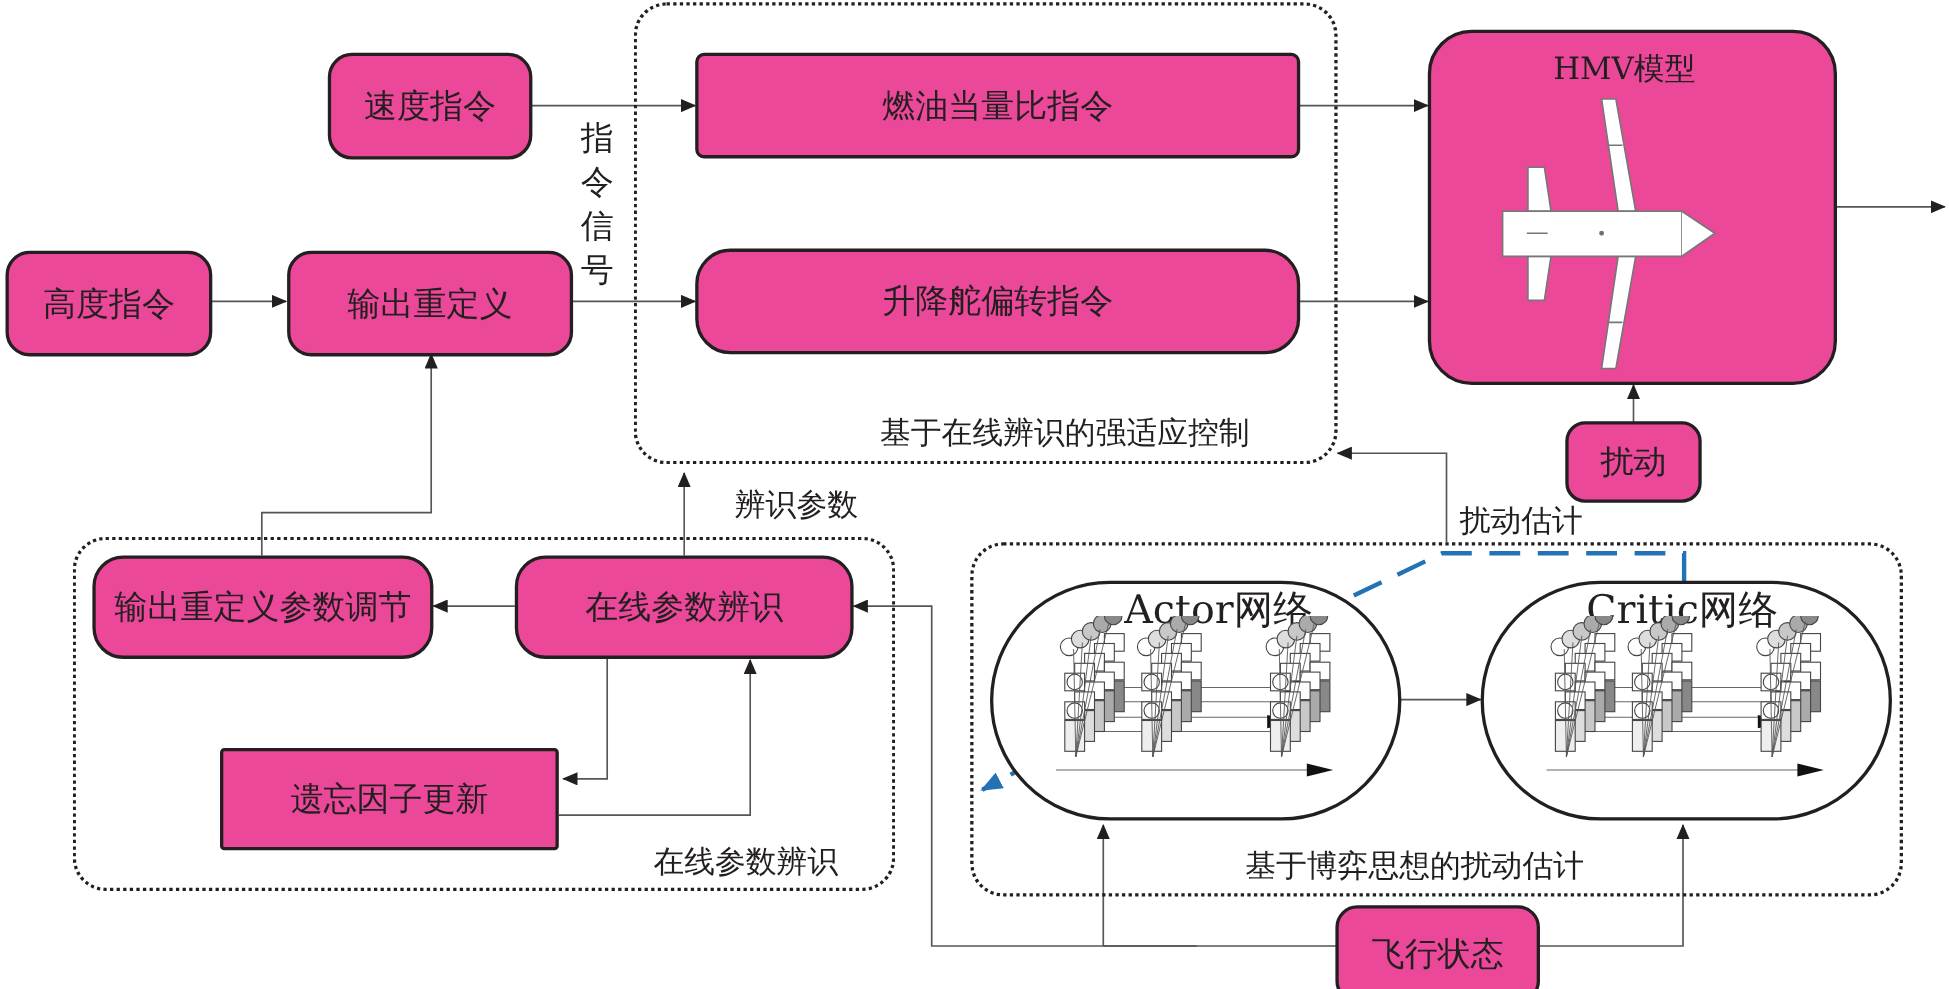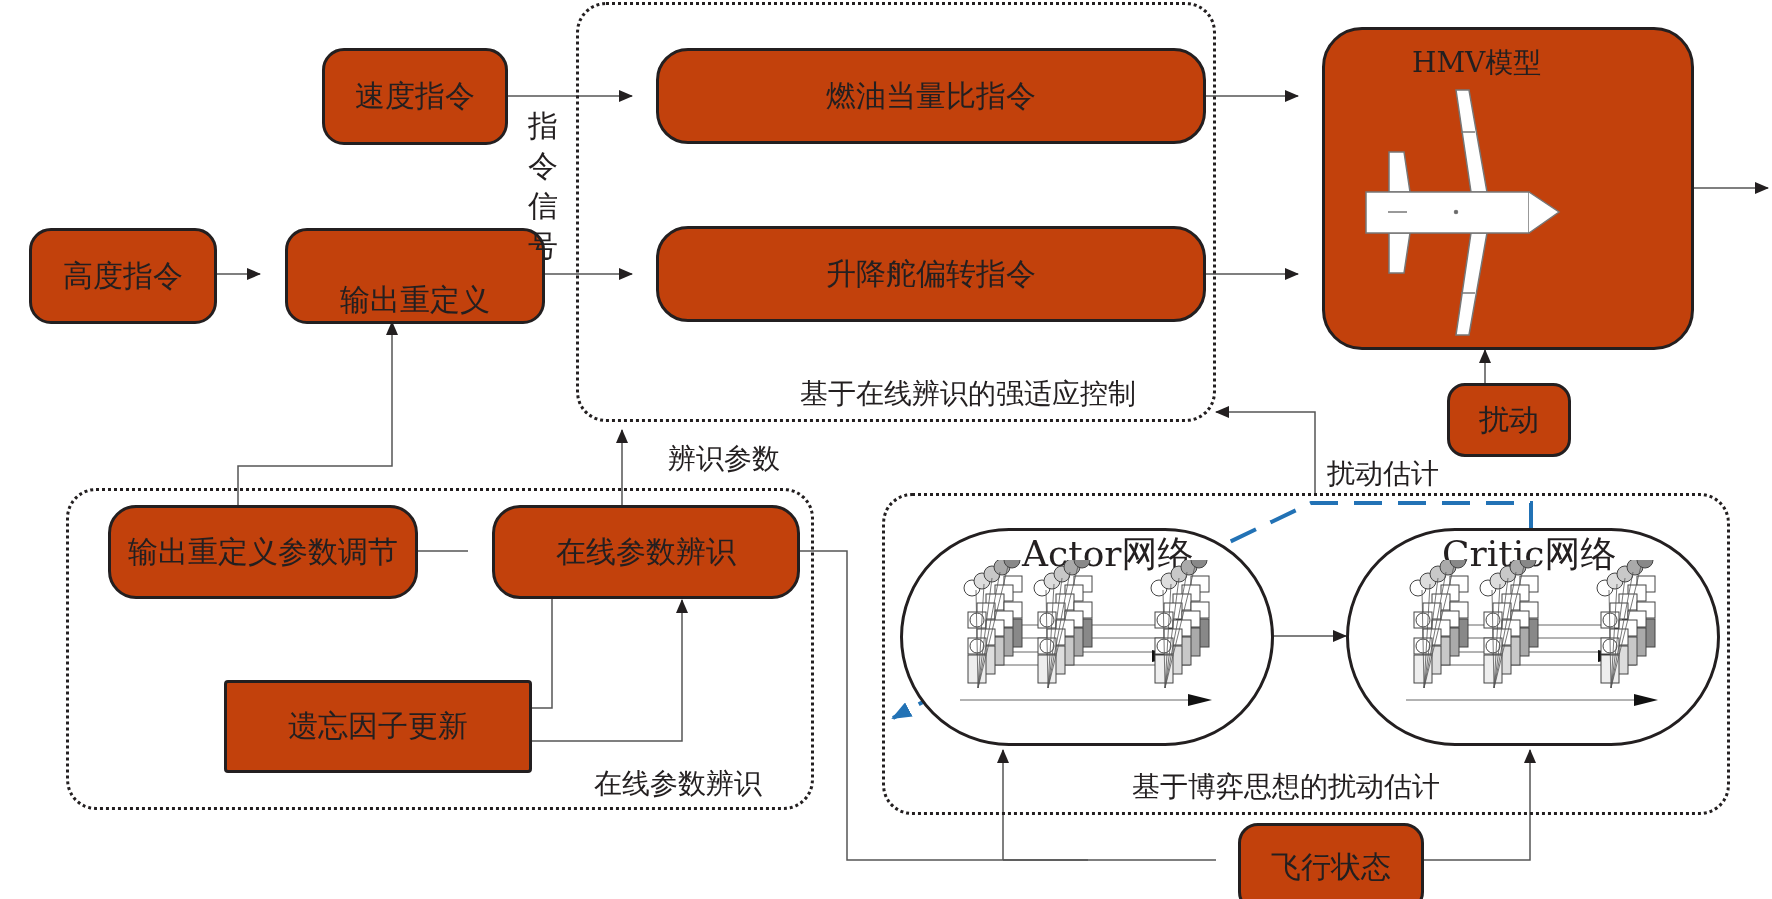--- a/index.html
+++ b/index.html
@@ -1,20 +1,20 @@
 <!DOCTYPE html>
 <html><head>
 <meta charset="utf-8">
 <style>
   html, body { margin: 0; padding: 0; background: #ffffff; }
   body { width: 1772px; height: 899px; position: relative; overflow: hidden;
          font-family: "DejaVu Serif", "Liberation Serif", serif; color: #231f20; }
   .box { position: absolute; box-sizing: border-box; border: 3px solid #231f20;
-         border-radius: 26px; background: #c2410c; display: flex; align-items: center;
-         justify-content: center; font-size: 30px; white-space: nowrap; margin-left: 24px; }
+         border-radius: 26px; background: #ec4899; display: flex; align-items: center;
+         justify-content: center; font-size: 30px; white-space: nowrap; }
   .group { position: absolute; box-sizing: border-box; border: 3px dotted #231f20;
            border-radius: 30px; }
   .label { position: absolute; font-size: 28px; white-space: nowrap; }
   .vlabel { position: absolute; font-size: 30px; width: 34px; line-height: 40px; text-align: center; word-break: break-all; }
   svg.wires { position: absolute; left: 0; top: 0; }
   .ellipse { position: absolute; box-sizing: border-box; border: 3px solid #231f20; border-radius: 50%; background: #fff; }
   .net-title { position: absolute; font-size: 36px; white-space: nowrap; }
   .hmv-title { position: absolute; font-size: 28px; white-space: nowrap; }
 </style>
 </head>
@@ -78,27 +78,27 @@
 
 <div class="group" style="left:882px;top:493px;width:848px;height:322px;"></div>
 <div class="label" style="left:1132px;top:768px;">基于博弈思想的扰动估计</div>
 
 <div class="box" style="left:298px;top:48px;width:186px;height:97px;border-radius:22px;">
   <span>速度指令</span>
 </div>
 <div class="box" style="left:5px;top:228px;width:188px;height:96px;border-radius:22px;">
   <span>高度指令</span>
 </div>
-<div class="box" style="left:261px;top:228px;width:260px;height:96px;border-radius:22px;align-items:flex-end;">
+<div class="box" style="left:261px;top:228px;width:260px;height:96px;border-radius:22px;">
   <span>输出重定义</span>
 </div>
 
 <div class="vlabel" style="left:526px;top:106px;">指令信号</div>
 
-<div class="box" style="left:632px;top:48px;width:550px;height:96px;border-radius:32px;">
+<div class="box" style="left:632px;top:48px;width:550px;height:96px;border-radius:8px;">
   <span>燃油当量比指令</span>
 </div>
 <div class="box" style="left:632px;top:226px;width:550px;height:96px;border-radius:32px;text-align:right;">
   <span>升降舵偏转指令</span>
 </div>
 
 <div class="box" style="left:1298px;top:27px;width:372px;height:323px;border-radius:40px;align-items:flex-start;"></div>
 <div class="hmv-title" style="left:1412px;top:44px;">HMV模型</div>
 <svg width="260" height="250" viewBox="0 0 260 250" style="position:absolute;left:1320px;top:88px;">
   <g fill="#fff" stroke="#777" stroke-width="1.5">

